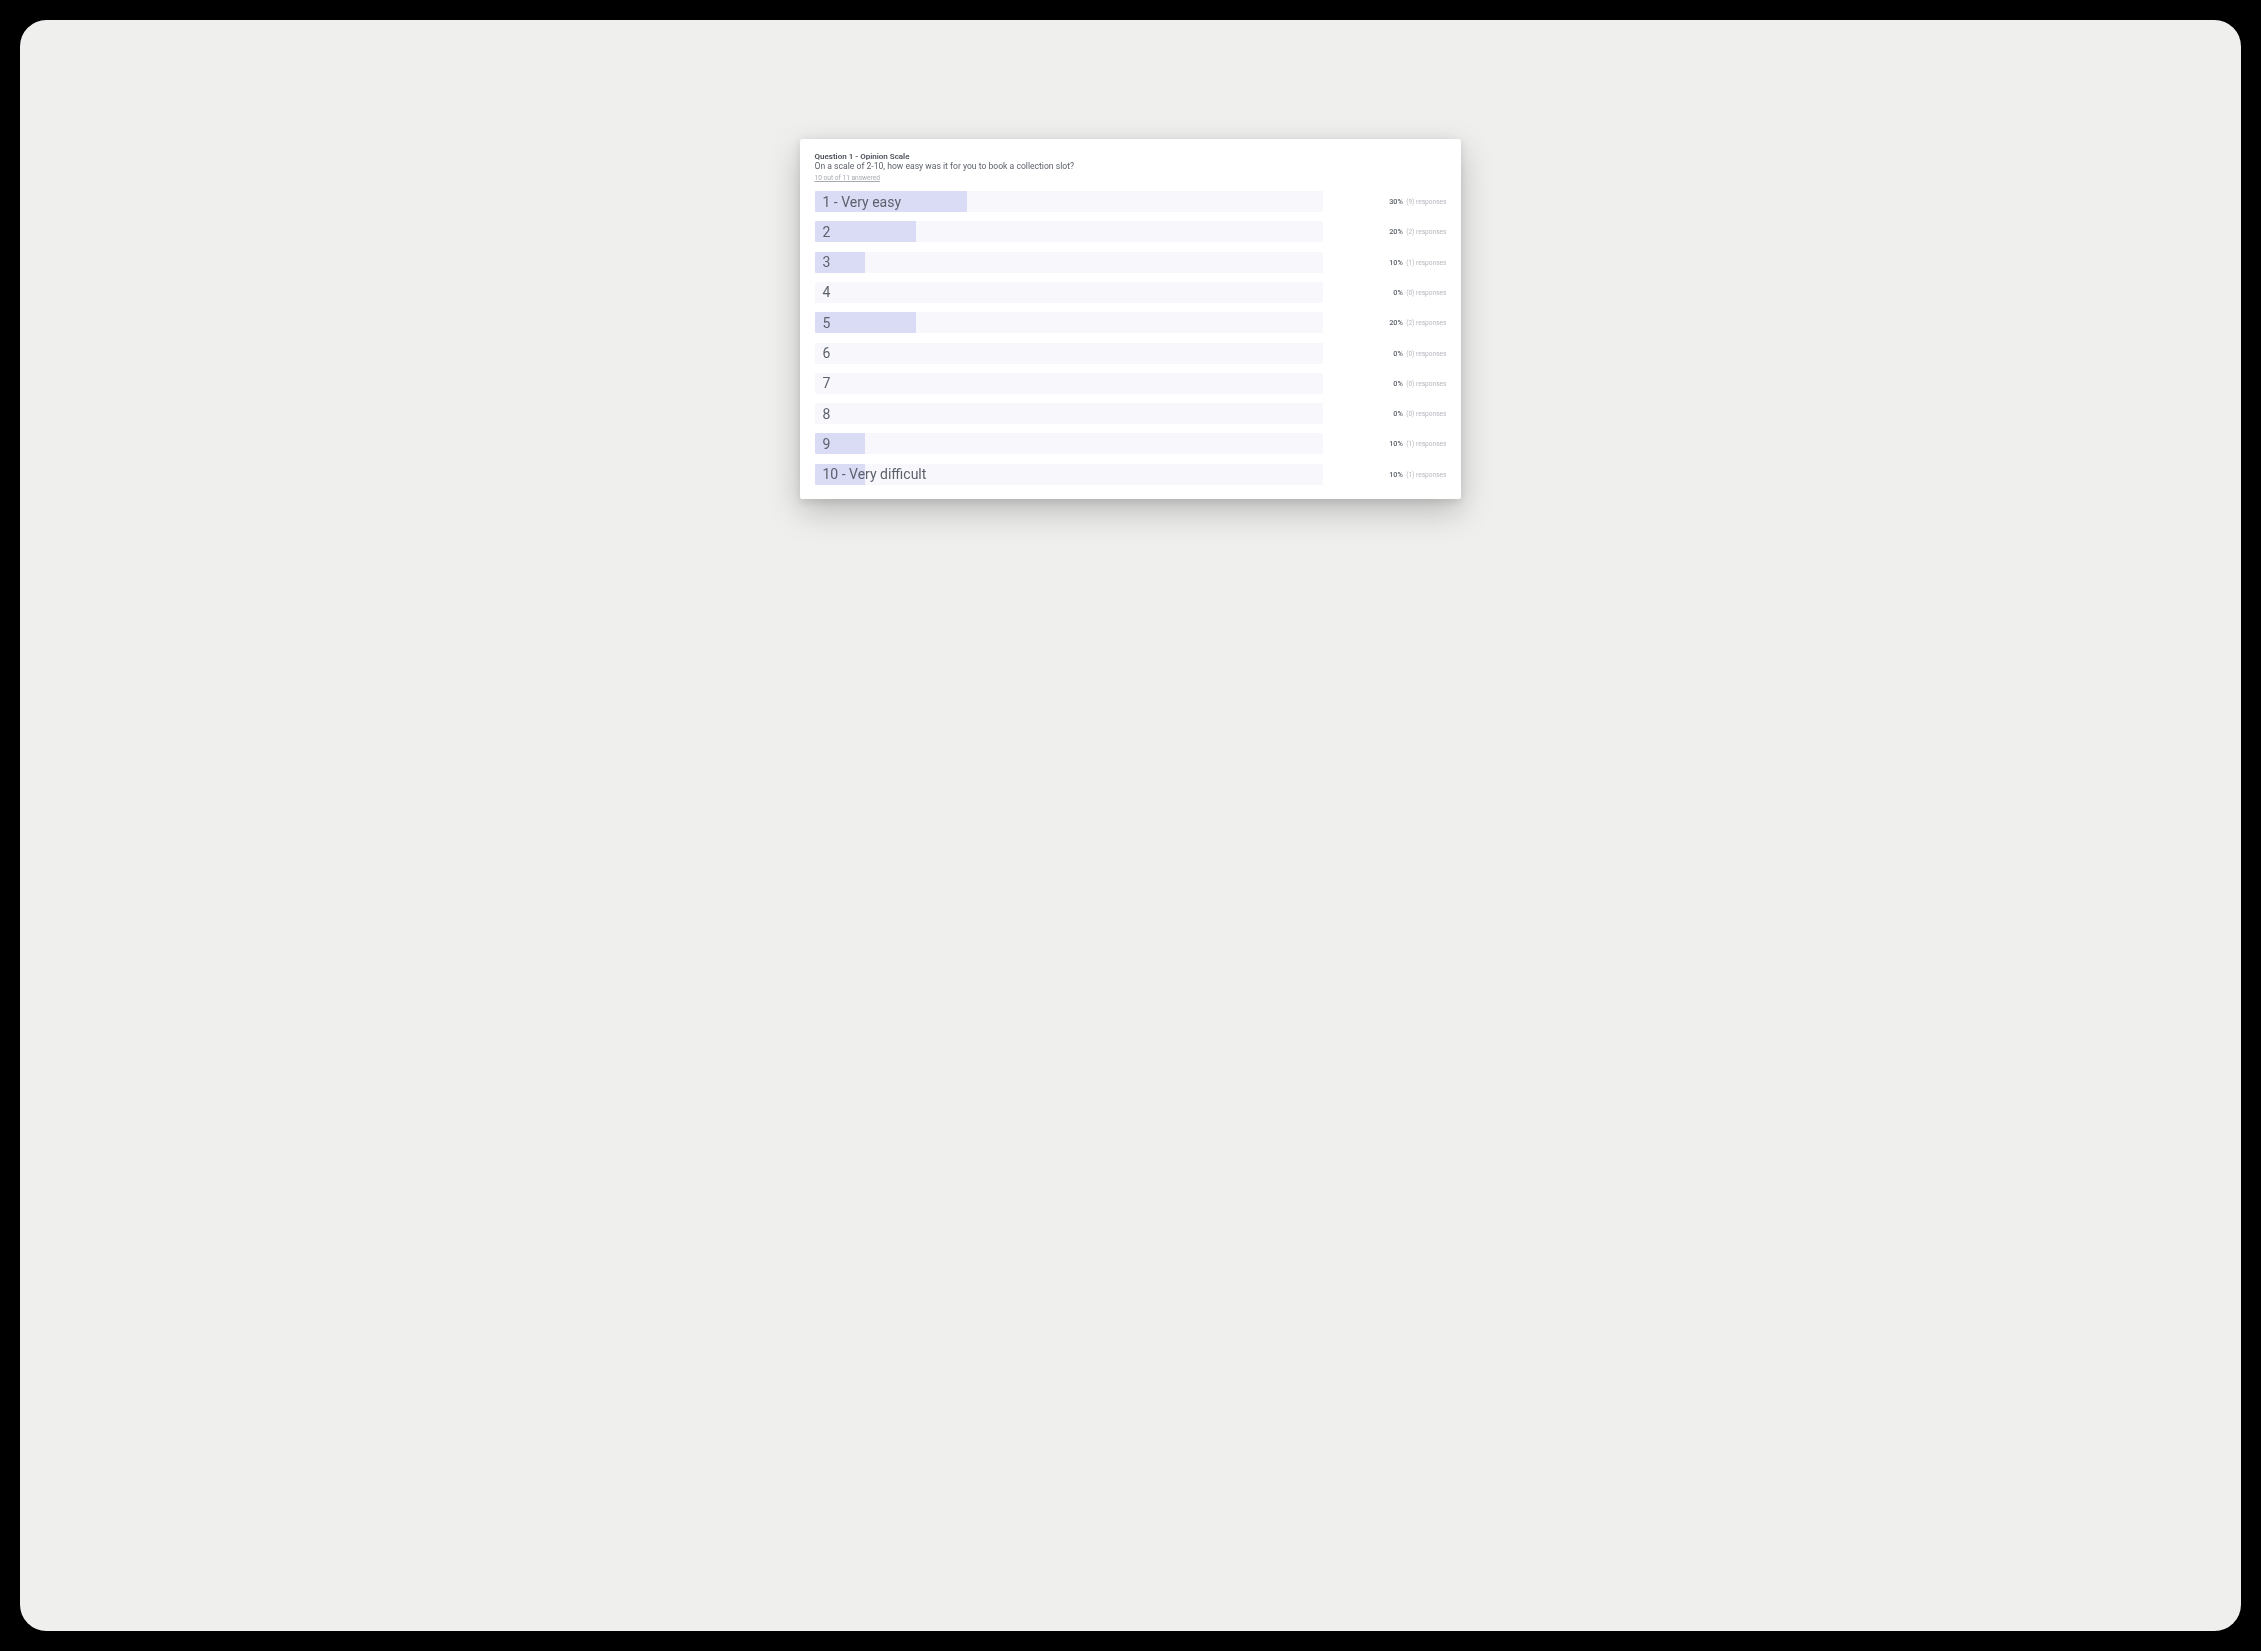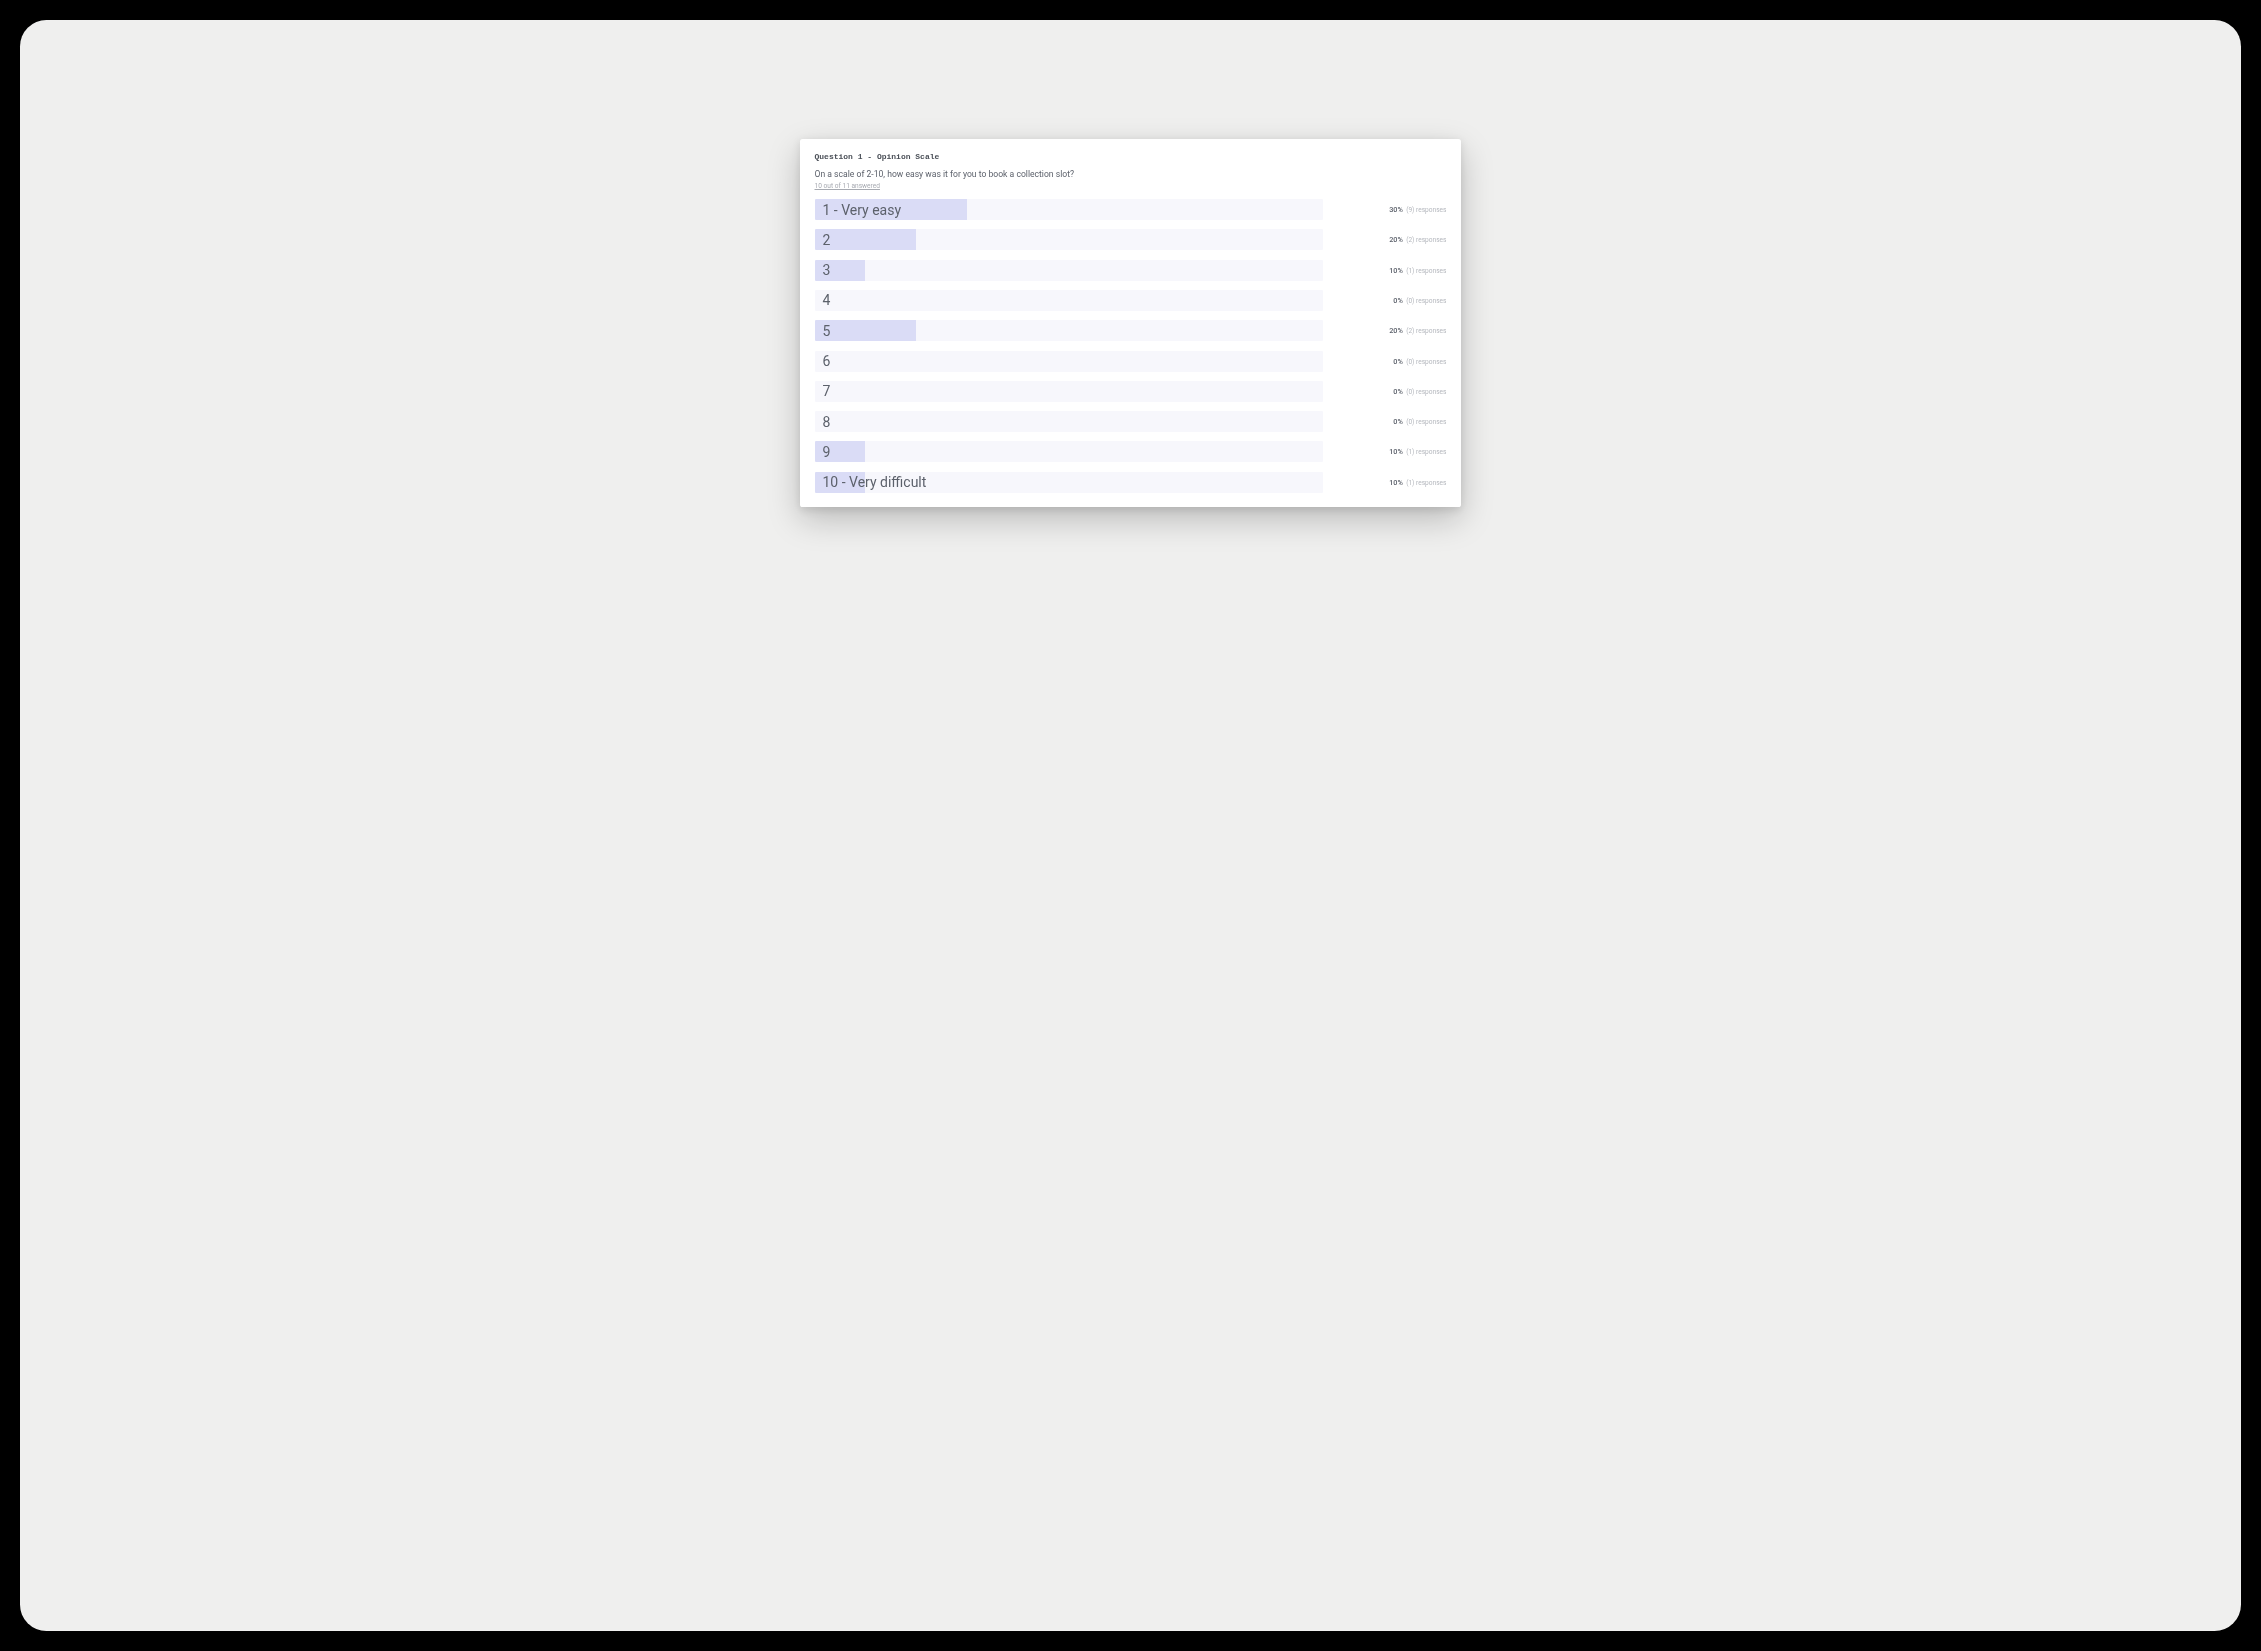--- a/index.html
+++ b/index.html
@@ -31,22 +31,20 @@
     width: 100%;
     max-width: 661px;
     border-radius: 2.6px;
     padding: 13.2px 14.5px 14.5px 14.5px;
     box-shadow: 0 12px 33px rgba(0,0,0,0.22), 0 2.6px 8px rgba(0,0,0,0.10);
   }
   .question-header {
     font-size: 8px;
     font-weight: 600;
     color: #4a4f57;
-    margin-bottom: 8px;
-    font-family: Liberation Mono, monospace;
   }
   .question-text {
     font-size: 8.6px;
     color: #5c616b;
     margin-bottom: 2.6px;
   }
   .answered-count {
     font-size: 6.6px;
     color: #a7aab1;
     margin-bottom: 9.3px;

